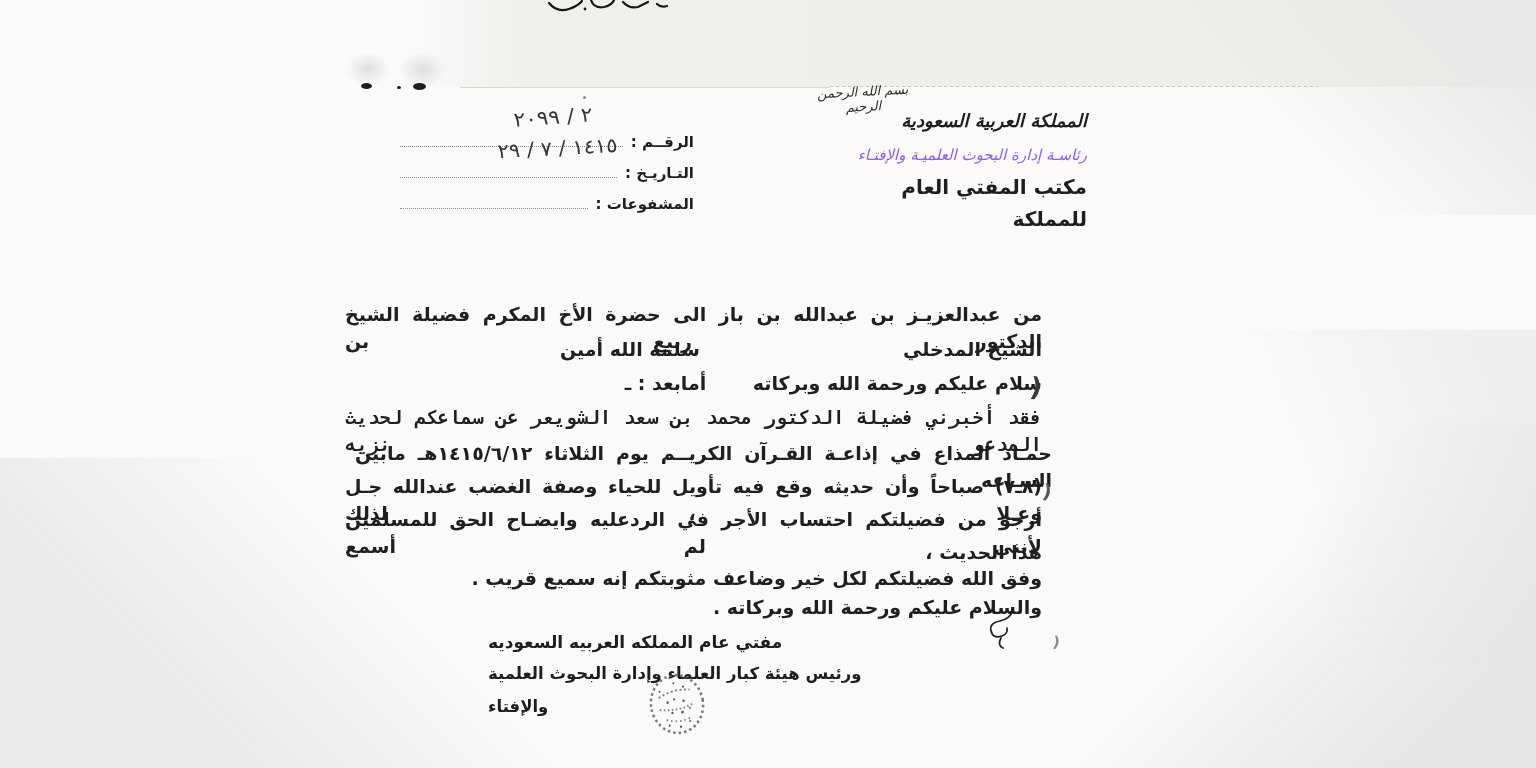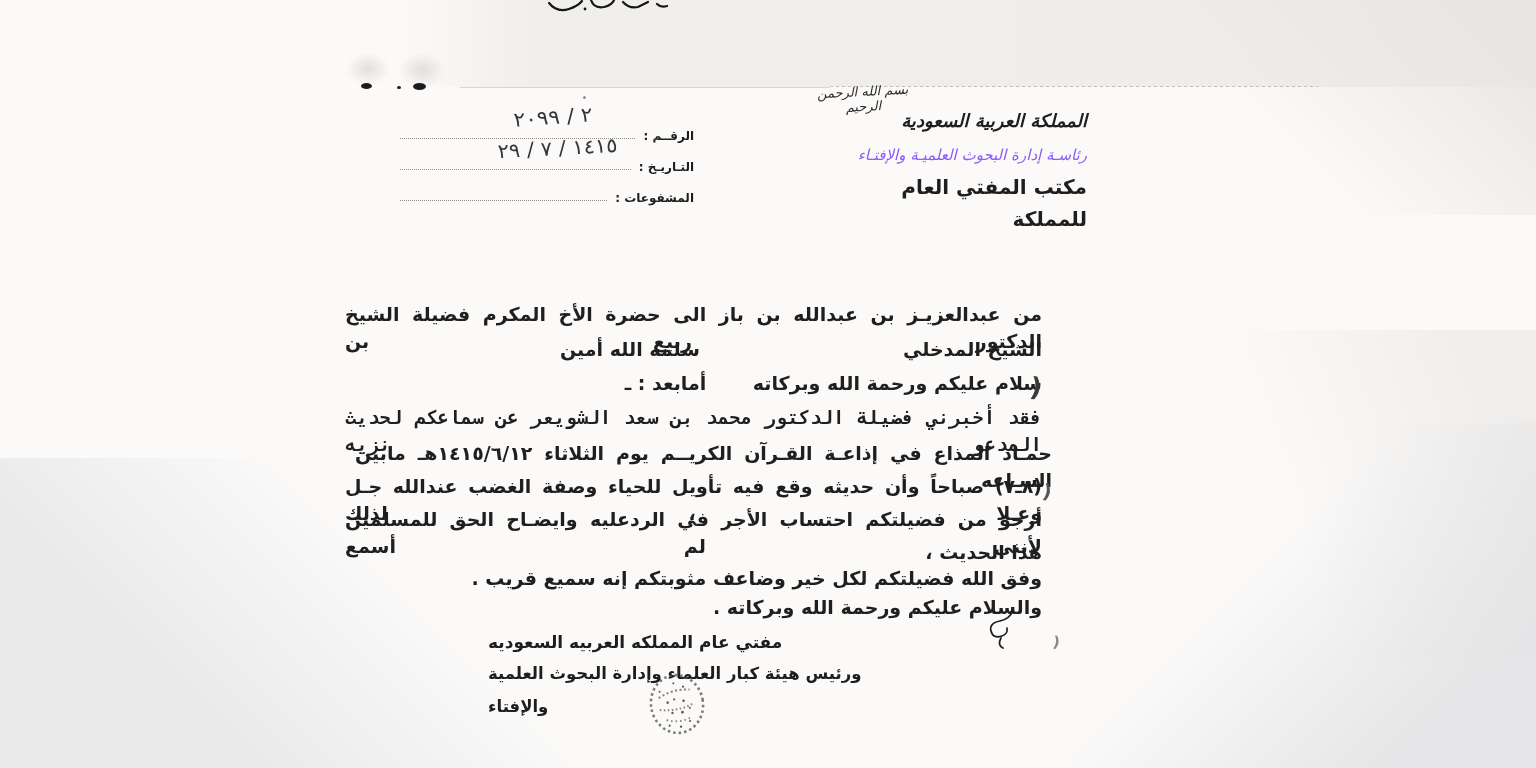--- a/index.html
+++ b/index.html
@@ -32,21 +32,21 @@
   .speck{position:absolute;background:#8f8d89;border-radius:50%;}
 
   
   .lh{position:absolute;left:843px;top:103px;width:244px;text-align:right;}
   .lh-country{font-size:18px;font-weight:bold;font-style:italic;line-height:36px;letter-spacing:0;}
   .lh-dept{font-size:15px;font-style:italic;line-height:32px;color:#8b5cf6;}
   .lh-office{font-size:20px;font-weight:bold;line-height:32px;}
   .bismillah{position:absolute;left:798px;top:84px;width:130px;font-size:13px;font-style:italic;
     color:#2a2a2a;transform:rotate(-3deg);text-align:center;}
 
-  .ref{position:absolute;left:398px;top:112px;width:300px;font-size:12px;font-weight:bold;text-align:right;}
+  .ref{position:absolute;left:398px;top:120px;width:300px;font-size:15px;font-weight:bold;text-align:right;}
   .ref-row{display:flex;align-items:flex-end;height:31px;}
   .ref-label{white-space:nowrap;padding-right:4px;}
   .dotline{flex:1;border-bottom:1px dotted #8f8d88;margin:0 8px 4px 2px;height:1px;}
   .hw{position:absolute;color:#35363c;font-size:20px;white-space:nowrap;}
   .hw-number{left:468px;top:105px;width:170px;text-align:center;transform:rotate(-4deg) scaleX(1.08);}
   .hw-date{left:430px;top:136px;width:255px;text-align:center;transform:rotate(-3deg) scaleX(1.05);}
 
   .subject{position:absolute;left:500px;top:238px;width:546px;font-size:18px;font-weight:bold;
     text-align:justify;text-align-last:justify;}
 

